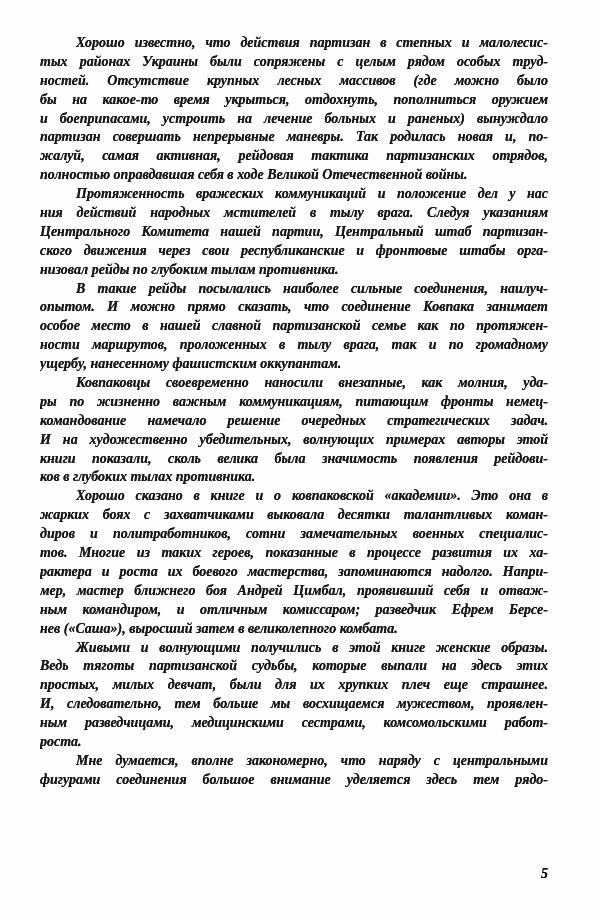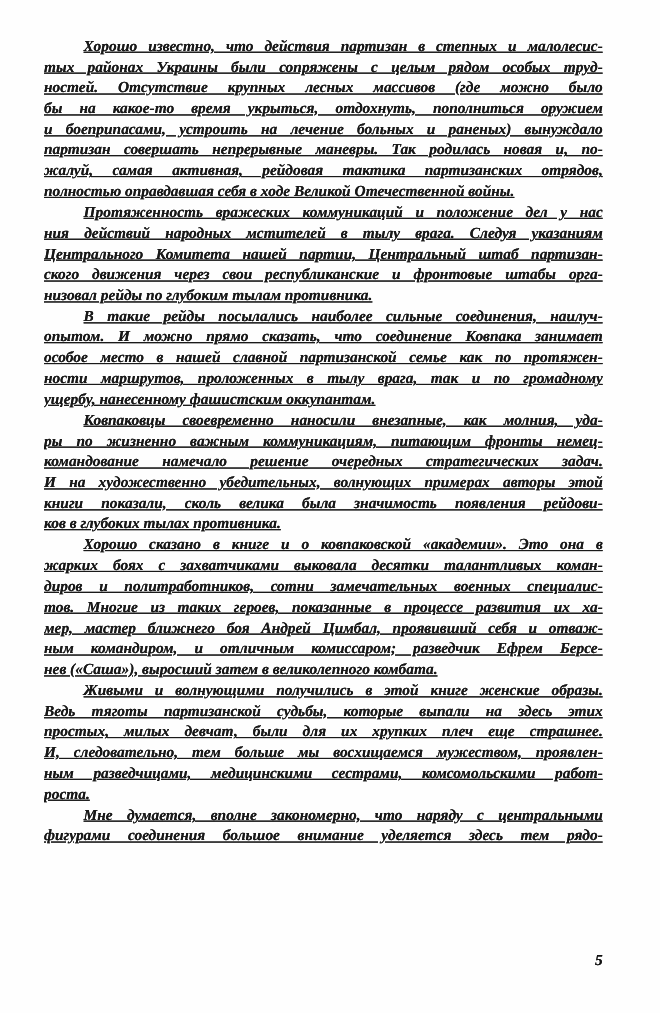--- a/index.html
+++ b/index.html
@@ -28,21 +28,20 @@
     text-shadow: 0 0 0.5px currentColor;
   }
   .paragraph { margin: 0; padding: 0; }
   .line {
     height: 18.9px;
     overflow: hidden;
     text-align: justify;
     text-align-last: justify;
     white-space: normal;
     hyphens: none;
-    text-decoration: underline;
   }
   .line.first { text-indent: 36px; }
   .line.last  { text-align-last: left; }
   .page-number {
     position: absolute;
     left: 40px;
     top: 866px;
     width: 508px;
     text-align: right;
     color: #111111;
@@ -87,20 +86,21 @@
         <div class="line">командование намечало решение очередных стратегических задач.</div>
         <div class="line">И на художественно убедительных, волнующих примерах авторы этой</div>
         <div class="line">книги показали, сколь велика была значимость появления рейдови-</div>
         <div class="line last">ков в глубоких тылах противника.</div>
       </div>
       <div class="paragraph">
         <div class="line first">Хорошо сказано в книге и о ковпаковской «академии». Это она в</div>
         <div class="line">жарких боях с захватчиками выковала десятки талантливых коман-</div>
         <div class="line">диров и политработников, сотни замечательных военных специалис-</div>
         <div class="line">тов. Многие из таких героев, показанные в процессе развития их ха-</div>
+        <div class="line">рактера и роста их боевого мастерства, запоминаются надолго. Напри-</div>
         <div class="line">мер, мастер ближнего боя Андрей Цимбал, проявивший себя и отваж-</div>
         <div class="line">ным командиром, и отличным комиссаром; разведчик Ефрем Берсе-</div>
         <div class="line last">нев («Саша»), выросший затем в великолепного комбата.</div>
       </div>
       <div class="paragraph">
         <div class="line first">Живыми и волнующими получились в этой книге женские образы.</div>
         <div class="line">Ведь тяготы партизанской судьбы, которые выпали на здесь этих</div>
         <div class="line">простых, милых девчат, были для их хрупких плеч еще страшнее.</div>
         <div class="line">И, следовательно, тем больше мы восхищаемся мужеством, проявлен-</div>
         <div class="line">ным разведчицами, медицинскими сестрами, комсомольскими работ-</div>

